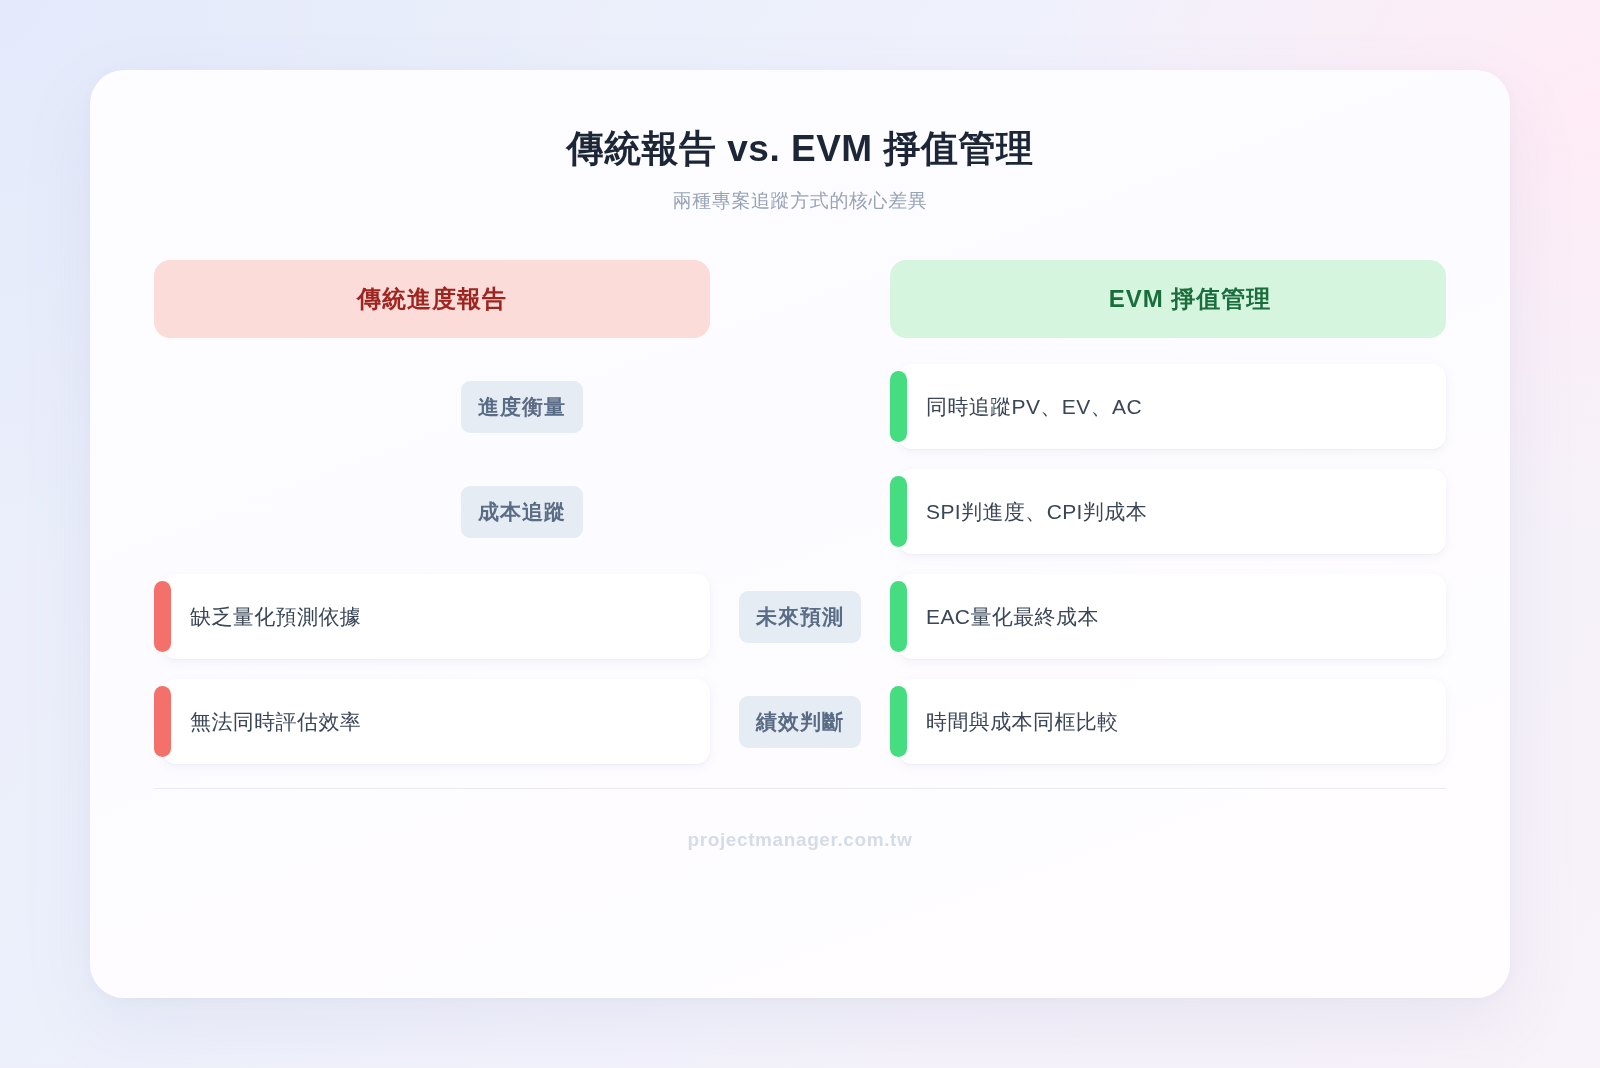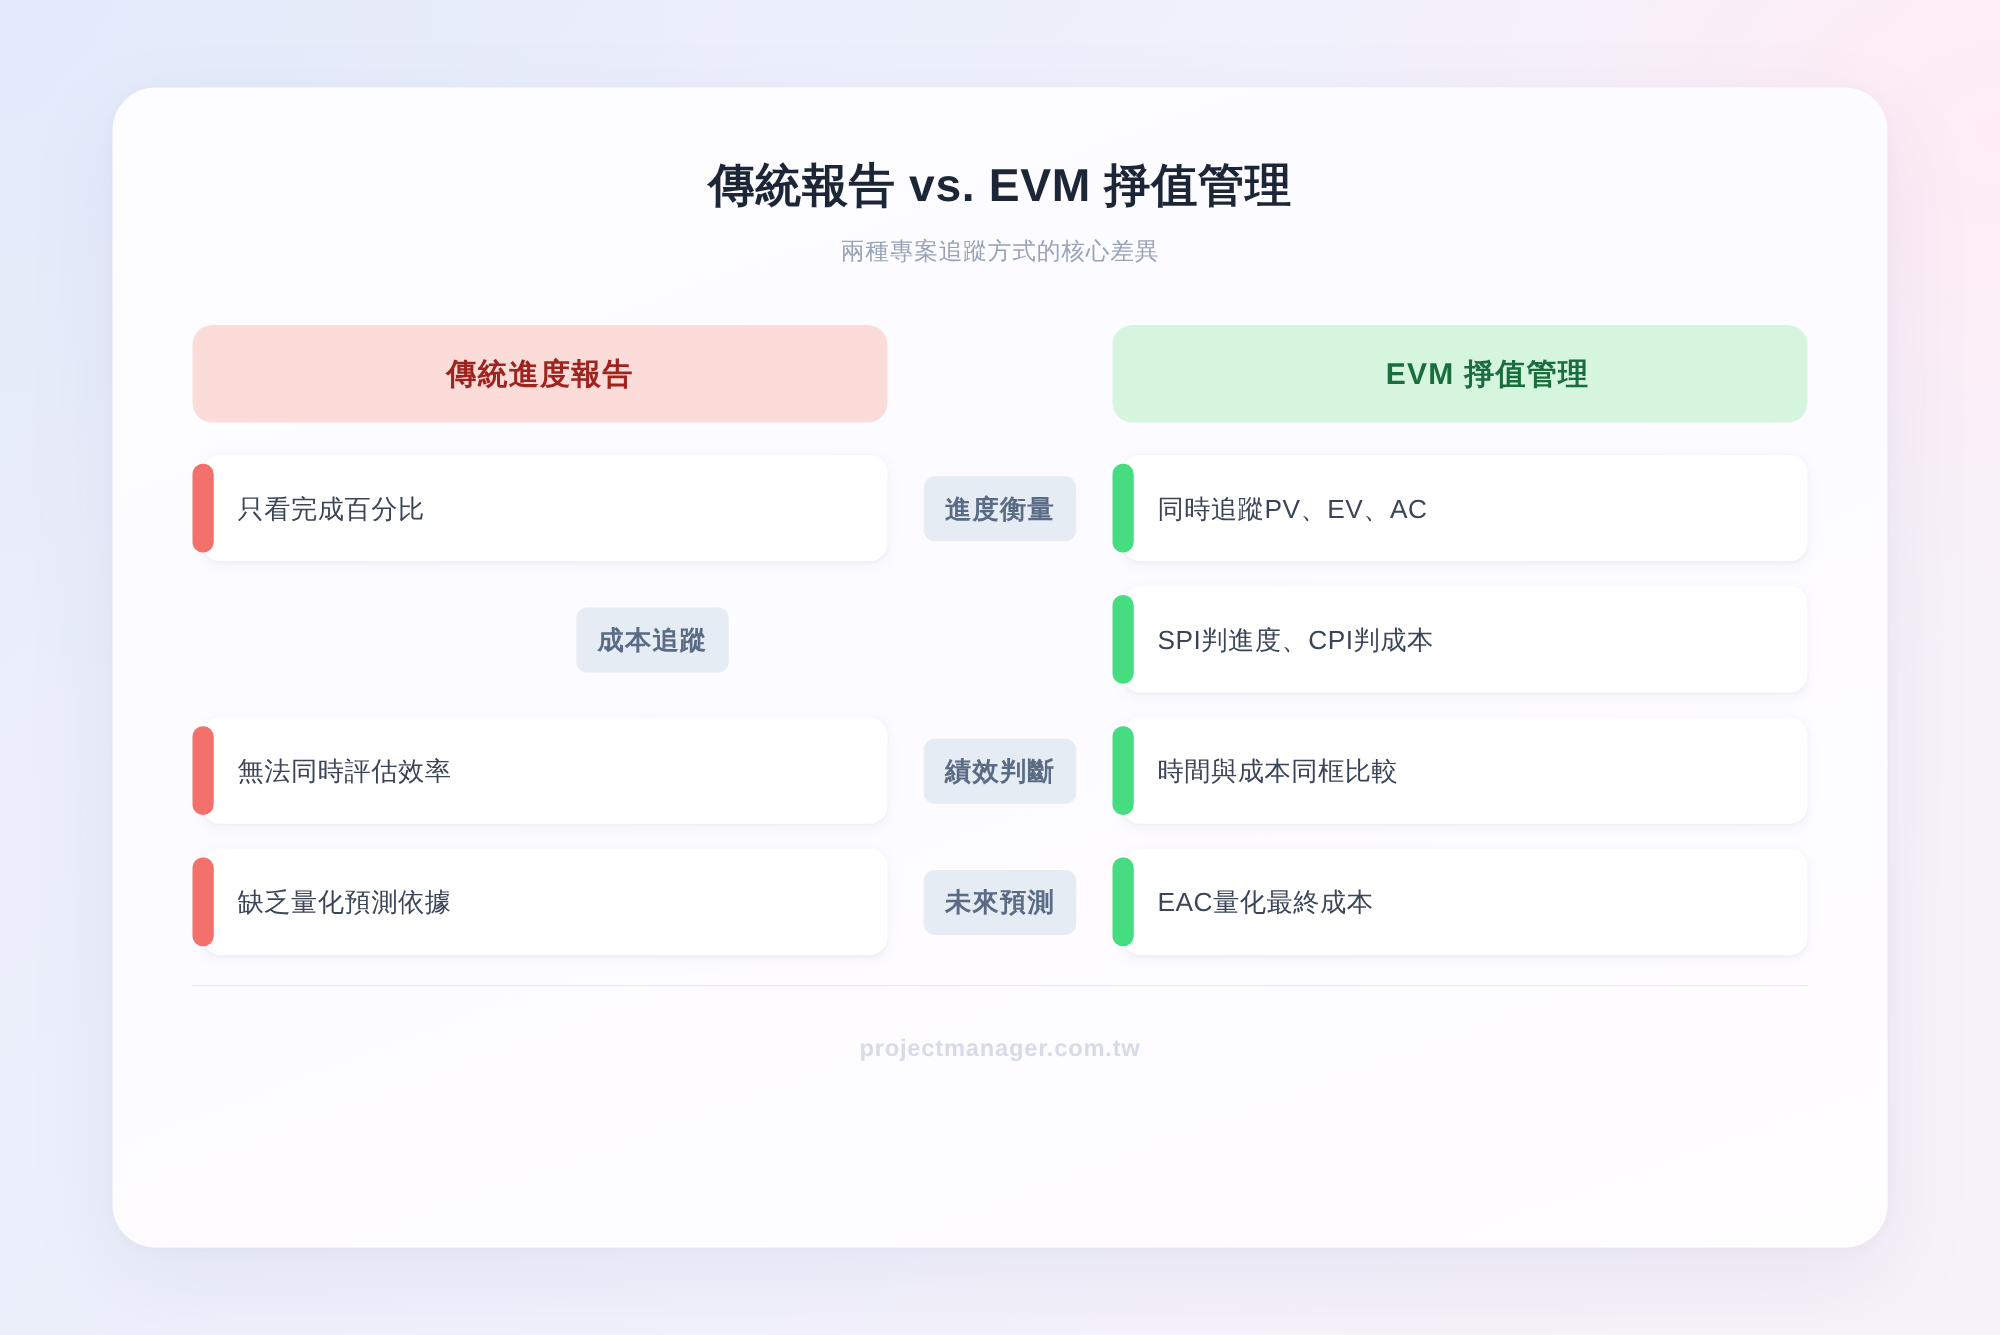--- a/index.html
+++ b/index.html
@@ -178,77 +178,72 @@
 
   <div class="col-heads">
     <div class="col-head trad">傳統進度報告</div>
     <div class="col-spacer"></div>
     <div class="col-head evm">EVM 掙值管理</div>
   </div>
 
   <div class="rows">
 
     <div class="row">
+      <div class="mid">
+        <div class="pill">進度衡量</div>
+      </div>
+      <div class="cell right">
+        <div class="card"></div>
+        <div class="accent"></div>
+        <div class="text">同時追蹤PV、EV、AC</div>
+      </div>
+    </div>
+
+    <div class="row">
+      <div class="mid">
+        <div class="pill">成本追蹤</div>
+      </div>
+      <div class="cell right">
+        <div class="card"></div>
+        <div class="accent"></div>
+        <div class="text">SPI判進度、CPI判成本</div>
+      </div>
+    </div>
+
+    <div class="row">
       <div class="cell left">
         <div class="card"></div>
         <div class="accent"></div>
-        <div class="text">只看完成百分比</div>
-      </div>
-      <div class="mid">
-        <div class="pill">進度衡量</div>
-      </div>
-      <div class="cell right">
-        <div class="card"></div>
-        <div class="accent"></div>
-        <div class="text">同時追蹤PV、EV、AC</div>
-      </div>
-    </div>
-
-    <div class="row">
-      <div class="mid">
-        <div class="pill">成本追蹤</div>
-      </div>
-      <div class="cell right">
-        <div class="card"></div>
-        <div class="accent"></div>
-        <div class="text">SPI判進度、CPI判成本</div>
+        <div class="text">缺乏量化預測依據</div>
+      </div>
+      <div class="mid">
+        <div class="pill">未來預測</div>
+      </div>
+      <div class="cell right">
+        <div class="card"></div>
+        <div class="accent"></div>
+        <div class="text">EAC量化最終成本</div>
       </div>
     </div>
 
     <div class="row">
       <div class="cell left">
         <div class="card"></div>
         <div class="accent"></div>
         <div class="text">無法同時評估效率</div>
       </div>
       <div class="mid">
         <div class="pill">績效判斷</div>
       </div>
       <div class="cell right">
         <div class="card"></div>
         <div class="accent"></div>
         <div class="text">時間與成本同框比較</div>
       </div>
     </div>
 
-    <div class="row">
-      <div class="cell left">
-        <div class="card"></div>
-        <div class="accent"></div>
-        <div class="text">缺乏量化預測依據</div>
-      </div>
-      <div class="mid">
-        <div class="pill">未來預測</div>
-      </div>
-      <div class="cell right">
-        <div class="card"></div>
-        <div class="accent"></div>
-        <div class="text">EAC量化最終成本</div>
-      </div>
-    </div>
-
   </div>
 
   <div class="divider"></div>
 
   <div class="footer">projectmanager.com.tw</div>
 
 </div>
 
 </body></html>

